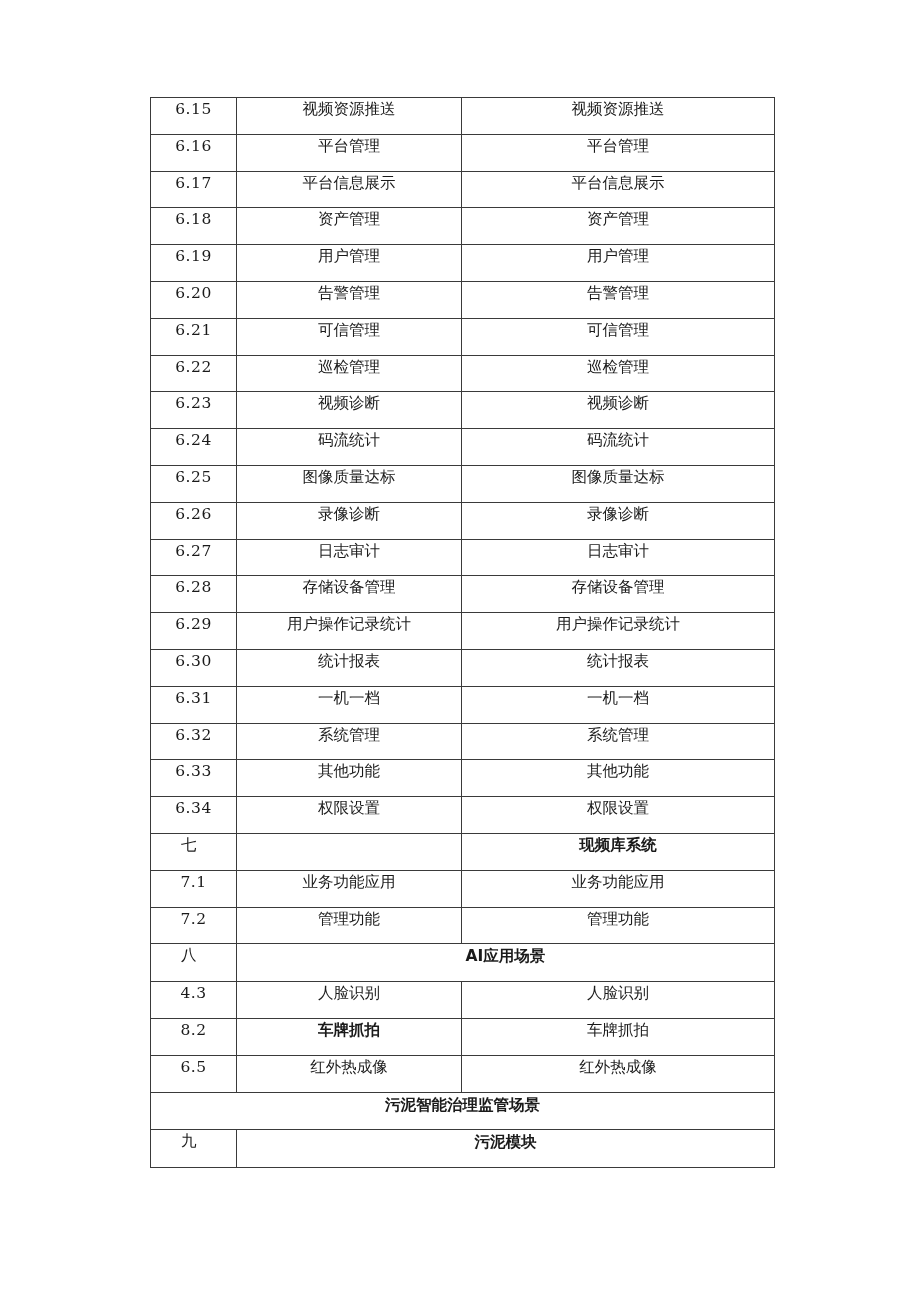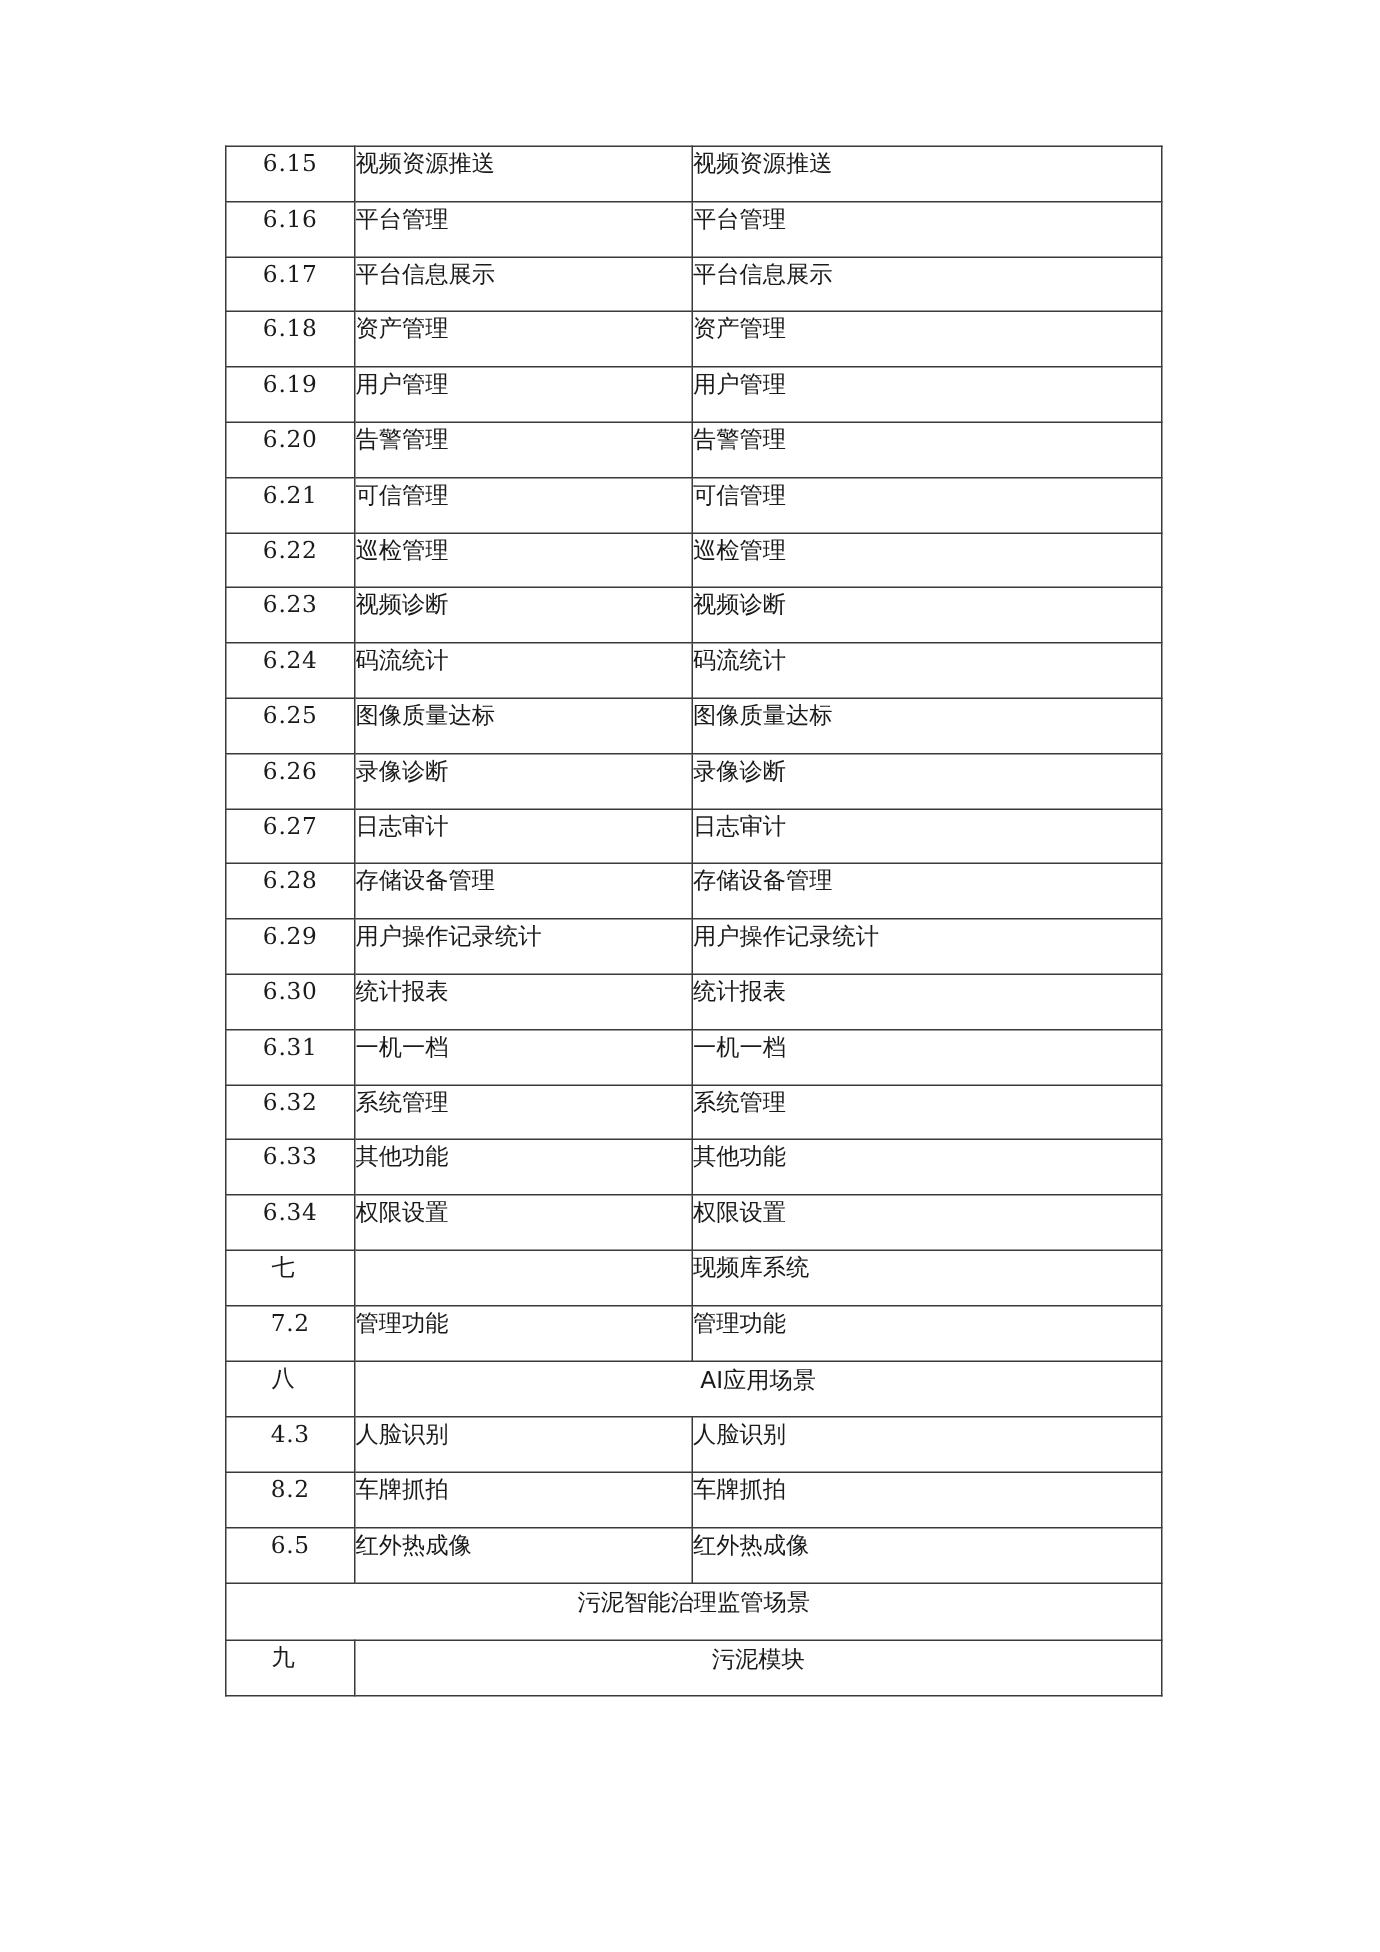--- a/index.html
+++ b/index.html
@@ -9,22 +9,22 @@
     position: absolute; left: 150px; top: 97px;
     width: 624px; border-collapse: collapse; table-layout: fixed;
   }
   table.doc-table td {
     border: 1px solid #3a3a3a;
     height: 35.8px; padding: 0; vertical-align: top;
     font-size: 15.5px; line-height: 22px;
   }
   td.num { text-align: center; padding-top: 1px; font-family: "DejaVu Serif", serif; letter-spacing: 0.5px; margin-left: 16px; }
   td.num.cn { text-align: left; padding-left: 30px; }
-  td.txt { padding-left: 1px; padding-top: 1px; }
-  td.bold { font-weight: normal; font-family: "DejaVu Sans", "Liberation Sans", sans-serif; font-size: 14.5px; }
+  td.txt { padding-left: 1px; padding-top: 1px; text-align: center; }
+  td.bold { font-weight: bold; font-family: "DejaVu Sans", "Liberation Sans", sans-serif; font-size: 14.5px; }
   td.center { text-align: center; }
   col.c1 { width: 86px; }
   col.c2 { width: 225px; }
   col.c3 { width: 313px; }
 </style>
 </head>
 <body>
 
 <table class="doc-table">
   <colgroup>
@@ -134,20 +134,25 @@
         <td class="txt">权限设置</td>
         <td class="txt">权限设置</td>
       </tr>
 
     <tr>
       <td class="num cn">七</td>
       <td class="txt"></td>
       <td class="txt bold">现频库系统</td>
     </tr>
     <tr>
+        <td class="num">7.1</td>
+        <td class="txt">业务功能应用</td>
+        <td class="txt">业务功能应用</td>
+      </tr>
+    <tr>
         <td class="num">7.2</td>
         <td class="txt">管理功能</td>
         <td class="txt">管理功能</td>
       </tr>
 
     <tr>
       <td class="num cn">八</td>
       <td class="bold center" colspan="2" style="padding-top:1px;">AI应用场景</td>
     </tr>
     <tr>

